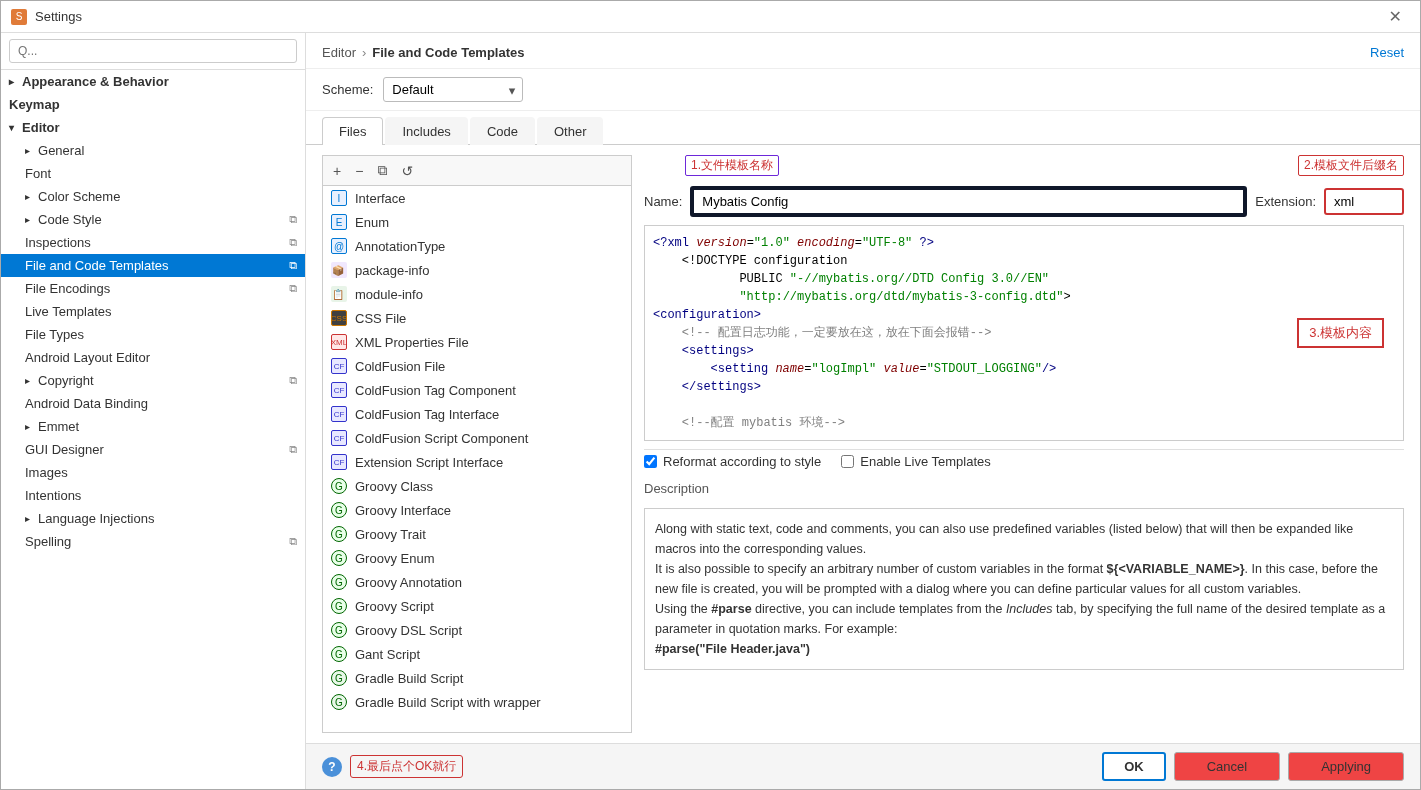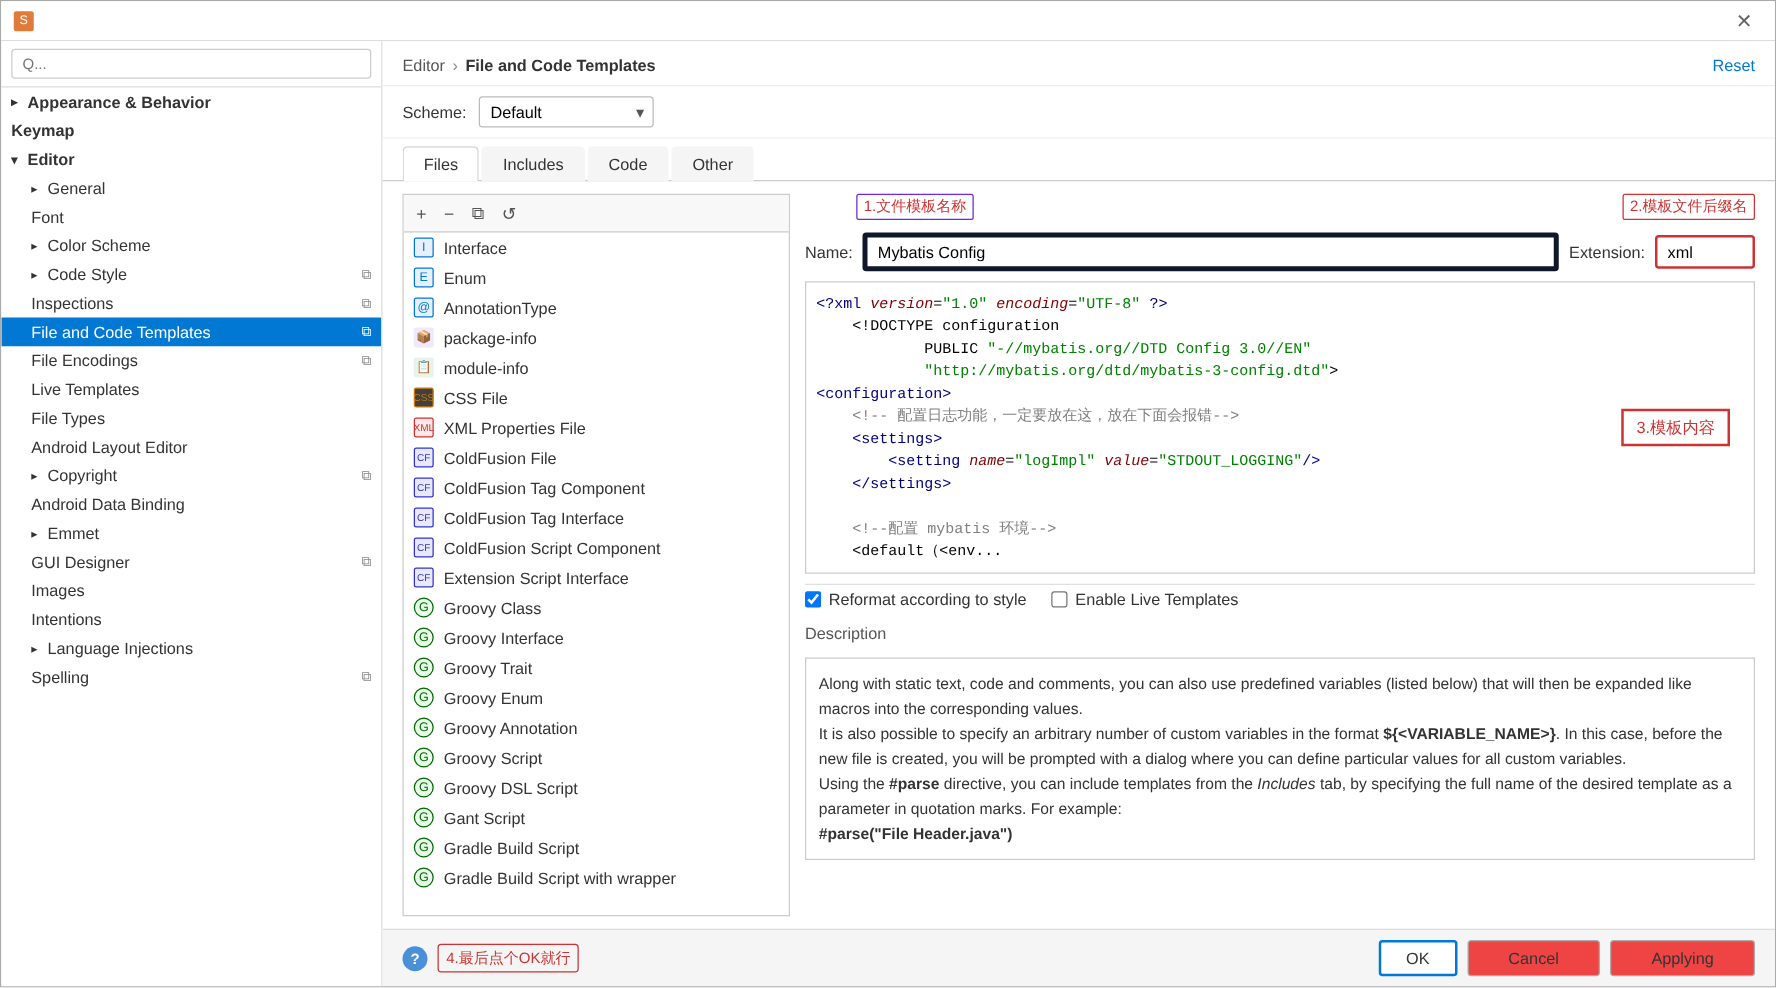--- a/index.html
+++ b/index.html
@@ -104,21 +104,21 @@
     .description-section { border: 1px solid #ccc; background: #fff; padding: 10px; font-size: 12.5px; line-height: 1.6; color: #333; max-height: 170px; overflow-y: auto; }
     .description-label { color: #555; font-size: 13px; margin-bottom: 4px; }
     .desc-bold { font-weight: bold; }
     .desc-italic { font-style: italic; }
 
     
     .bottom-bar { display: flex; align-items: center; justify-content: flex-end; padding: 8px 16px; border-top: 1px solid #ddd; background: #f5f5f5; gap: 8px; }
     .bottom-annotation { color: #cc3333; font-size: 12px; border: 1px solid #cc3333; padding: 2px 6px; border-radius: 3px; margin-right: auto; }
     .btn { padding: 6px 32px; border: 1px solid #aaa; border-radius: 3px; cursor: pointer; font-size: 13px; background: #ef4444; color: #333; }
     .btn.primary { background: #fff; border-color: #0078d4; color: #333; }
-    .btn-ok { border: 2px solid #cc3333; padding: 5px 20px; }
+    .btn-ok { border: 2px solid #cc3333; padding: 5px 20px; font-weight: bold; }
 
     
     .help-icon { width: 20px; height: 20px; border-radius: 50%; background: #4a90d9; color: white; display: flex; align-items: center; justify-content: center; font-size: 12px; font-weight: bold; cursor: pointer; flex-shrink: 0; }
 
     .bottom-left { display: flex; align-items: center; gap: 8px; flex: 1; }
 
     
     ::-webkit-scrollbar { width: 8px; height: 8px; }
     ::-webkit-scrollbar-track { background: #f1f1f1; }
     ::-webkit-scrollbar-thumb { background: #c1c1c1; border-radius: 4px; }
@@ -131,20 +131,21 @@
 
     .code-wrapper { position: relative; }
   </style>
 </head>
 <body>
 
 <div class="window">
 
   <div class="titlebar">
     <div class="titlebar-icon">S</div>
+    <span class="titlebar-title">Settings</span>
     <span class="titlebar-close">✕</span>
   </div>
 
   <div class="main-layout">
 
     <div class="sidebar">
       <div class="sidebar-search">
         <input type="text" placeholder="Q..." style="">
       </div>
 
@@ -368,21 +369,20 @@
               <div class="code-line">    &lt;!DOCTYPE configuration</div>
               <div class="code-line">            PUBLIC <span class="code-string">"-//mybatis.org//DTD Config 3.0//EN"</span></div>
               <div class="code-line">            <span class="code-string">"http://mybatis.org/dtd/mybatis-3-config.dtd"</span>&gt;</div>
               <div class="code-line"><span class="code-tag">&lt;configuration&gt;</span></div>
               <div class="code-line">    <span class="code-comment">&lt;!-- 配置日志功能，一定要放在这，放在下面会报错--&gt;</span></div>
               <div class="code-line">    <span class="code-tag">&lt;settings&gt;</span></div>
               <div class="code-line">        <span class="code-tag">&lt;setting</span> <span class="code-attr">name</span>=<span class="code-string">"logImpl"</span> <span class="code-attr">value</span>=<span class="code-string">"STDOUT_LOGGING"</span><span class="code-tag">/&gt;</span></div>
               <div class="code-line">    <span class="code-tag">&lt;/settings&gt;</span></div>
               <div class="code-line">&nbsp;</div>
               <div class="code-line">    <span class="code-comment">&lt;!--配置 mybatis 环境--&gt;</span></div>
-              <div class="code-line">    &lt;default（&lt;env...</div>
             </div>
             <div class="annotation-box">3.模板内容</div>
           </div>
 
           <div class="checkboxes-row">
             <label class="checkbox-item">
               <input type="checkbox" checked="" style="">
               <span>Reformat according to style</span>
             </label>
             <label class="checkbox-item">

